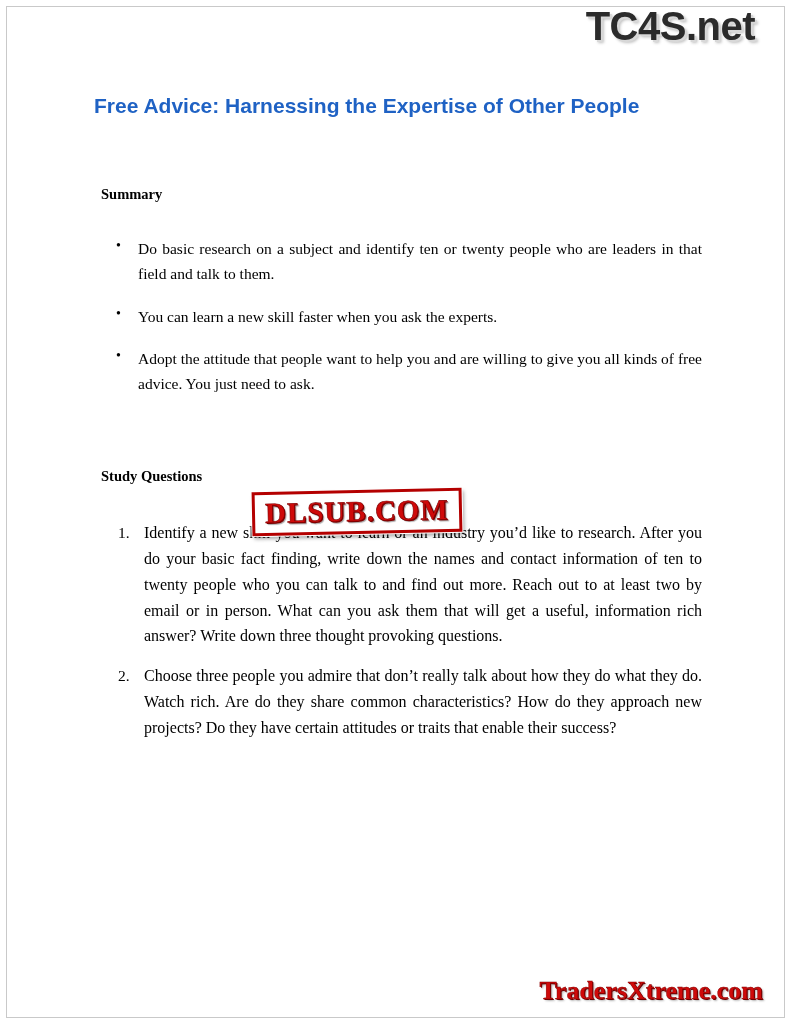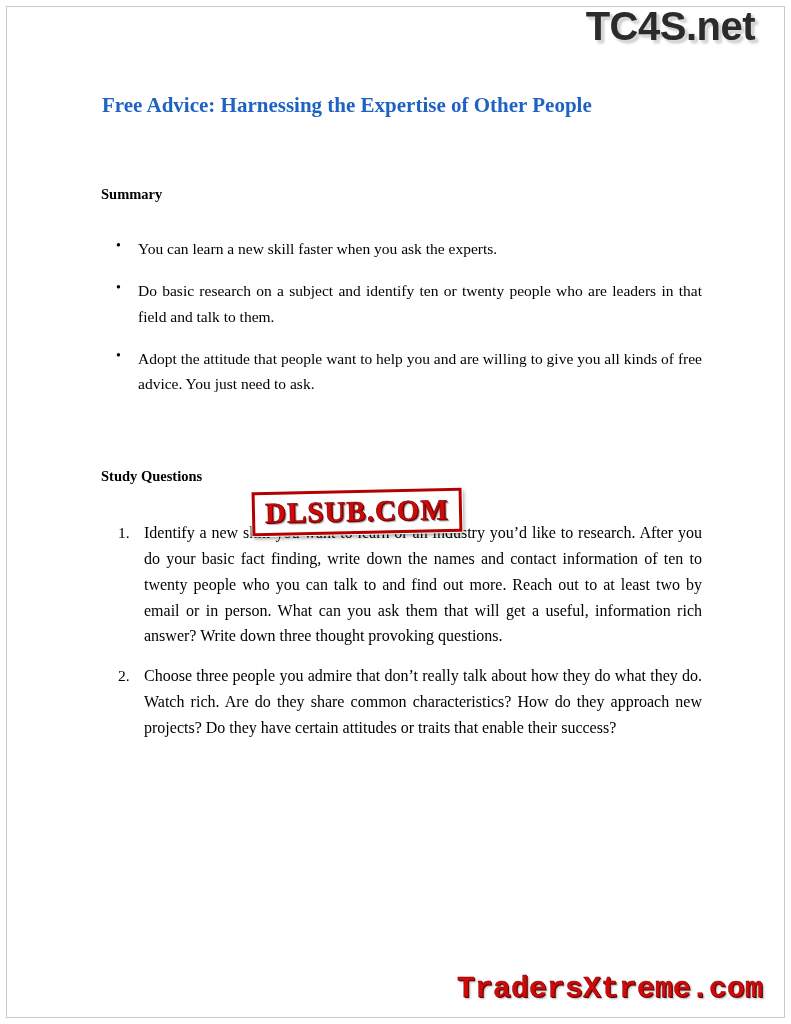--- a/index.html
+++ b/index.html
@@ -41,25 +41,25 @@
   }
 
   .content {
     position: absolute;
     left: 90px;
     top: 92px;
     width: 612px;
   }
 
   h1.doc-title {
-    font-family: Liberation Serif, serif;
+    font-family: Liberation Sans, sans-serif;
     font-size: 21px;
     font-weight: bold;
     color: #1f62c4;
-    margin: 0 0 0 12px;
+    margin: 0 0 0 4px;
     line-height: 1.3;
   }
 
   .section-heading {
     font-size: 14.5px;
     font-weight: bold;
     margin: 11px;
     color: #000;
   }
 
@@ -131,23 +131,23 @@
     text-shadow: 1px 1px 0 #7a0000, 2px 2px 1px rgba(0,0,0,0.35);
     -webkit-text-stroke: 0.6px #7d0000;
     line-height: 1;
   }
 
   
   .bottom-logo {
     position: absolute;
     right: 28px;
     bottom: 18px;
-    font-family: Liberation Mono, monospace;
+    font-family: Liberation Serif, serif;
     font-weight: bold;
-    font-size: 30px;
+    font-size: 26px;
     color: #cf0a0a;
     text-shadow: 1px 1px 0 #6d0000, 2px 2px 2px rgba(0,0,0,0.3);
     -webkit-text-stroke: 0.4px #7d0000;
   }
 </style>
 </head>
 <body>
 
 <div class="page-frame"></div>
 
@@ -157,22 +157,22 @@
 
   <h1 class="doc-title">Free Advice: Harnessing the Expertise of Other People</h1>
 
   <div class="spacer-title"></div>
 
   <div class="section-heading">Summary</div>
 
   <div class="spacer-after-heading"></div>
 
   <ul class="bullets">
+    <li>Do basic research on a subject and identify ten or twenty people who are leaders in that field and talk to them.</li>
     <li>You can learn a new skill faster when you ask the experts.</li>
-    <li>Do basic research on a subject and identify ten or twenty people who are leaders in that field and talk to them.</li>
     <li>Adopt the attitude that people want to help you and are willing to give you all kinds of free advice. You just need to ask.</li>
   </ul>
 
   <div class="spacer-section"></div>
 
   <div class="section-heading">Study Questions</div>
 
   <div class="spacer-sm"></div>
 
   <ol class="numbers">

